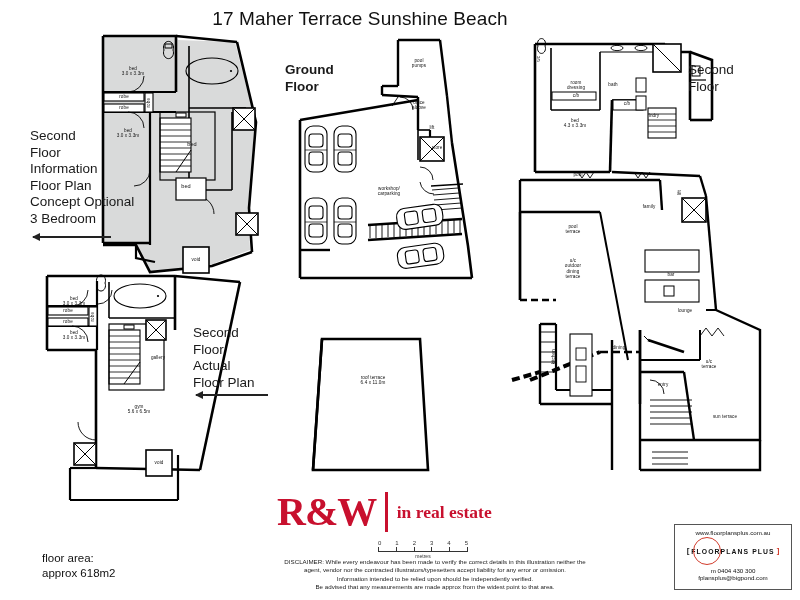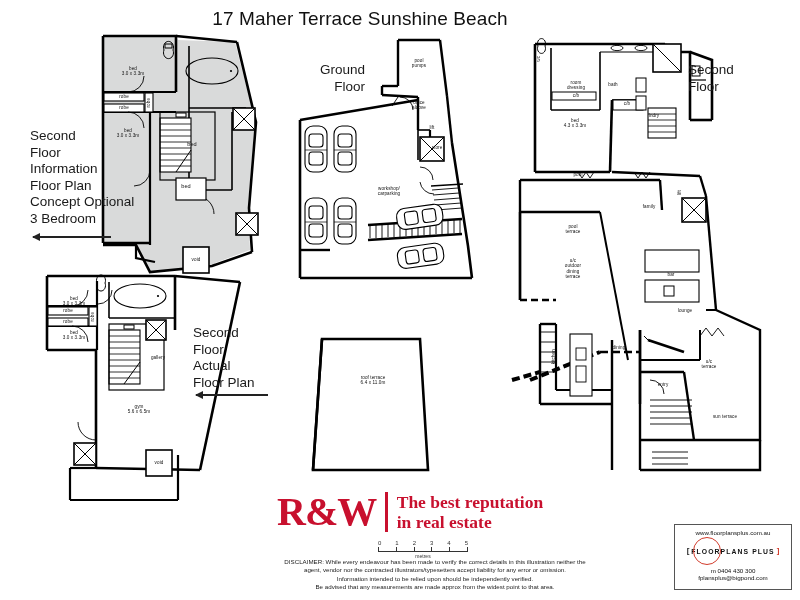--- a/index.html
+++ b/index.html
@@ -22,21 +22,21 @@
     font-weight:400;
     letter-spacing:0.1px;
     color:#111;
   }
 
   .blocklabel {
     font-size:13.5px;
     line-height:16.5px;
     color:#1a1a1a;
   }
-  .blocklabel.center { text-align:right; }
+  .blocklabel.center { text-align:left;font-weight:bold; }
 
   
   .room {
     font-size:4.6px;
     line-height:5.4px;
     color:#111;
     text-align:center;
     white-space:nowrap;
     letter-spacing:0.1px;
   }
@@ -586,26 +586,29 @@
     <div>Ground</div>
     <div>Floor</div>
   </div>
 
 
   <div class="blocklabel" style="left:688px; top:62px; width:80px;">
     <div>Second</div>
     <div>Floor</div>
   </div>
 
+  <div class="floorarea" style="left:42px; top:551px; width:160px;">
+    <div>floor area:</div>
+    <div>approx 618m2</div>
+  </div>
 
   <div class="rw-wrap" style="left:277px; top:492px;">
     <div class="rw-mark">R&amp;W</div>
     <div class="rw-rule"></div>
     <div>
-      <div class="rw-tag">The best reputation</div>
       <div class="rw-tag">in real estate</div>
     </div>
   </div>
 
   <div class="scalebar" style="left:378px; top:540px;">
     <div class="nums">
       <span>0</span>
       <span>1</span>
       <span>2</span>
       <span>3</span>

